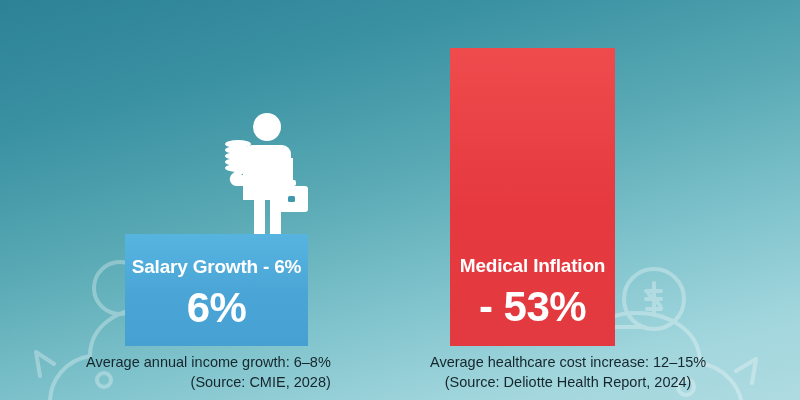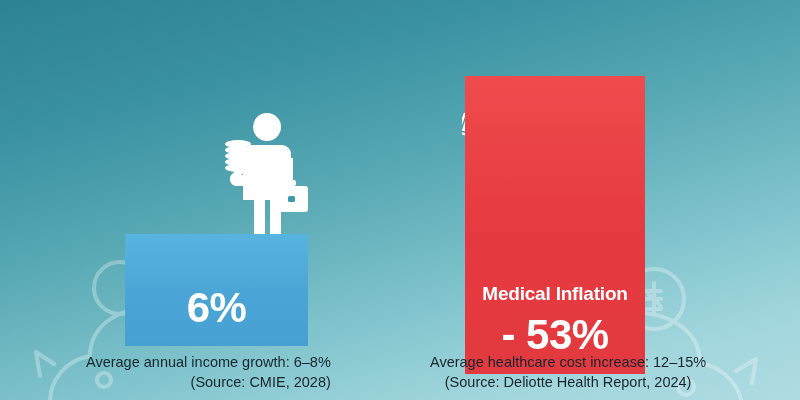--- a/index.html
+++ b/index.html
@@ -37,26 +37,25 @@
     box-sizing: border-box;
   }
   #bar-salary {
     left: 125px;
     top: 234px;
     width: 183px;
     height: 112px;
     background: linear-gradient(180deg, #57b4e0 0%, #4aa5d6 55%, #47a0d2 100%);
   }
   #bar-medical {
-    left: 465px;
+    left: 450px;
     top: 48px;
-    width: 180px;
+    width: 165px;
     height: 298px;
     background: linear-gradient(180deg, #ef4b4d 0%, #e5393f 55%, #e23a40 100%);
-    margin-top: 28px;
   }
 
   .bar-title {
     position: absolute;
     left: 0;
     right: 0;
     text-align: center;
     color: #ffffff;
     font-weight: bold;
     font-size: 19px;
@@ -214,20 +213,21 @@
           <rect x="75" y="128" width="12" height="12" rx="1.5"></rect>
 
           <rect x="40" y="126" width="13" height="18" rx="1.5"></rect>
           <rect x="55" y="126" width="13" height="18" rx="1.5"></rect>
         </g>
       </g>
     </svg>
   </div>
 
   <div class="bar" id="bar-salary">
+    <div class="bar-title">Salary Growth - 6%</div>
     <div class="bar-value">6%</div>
   </div>
 
   <div class="bar" id="bar-medical">
     <div class="bar-title">Medical Inflation</div>
     <div class="bar-value">- 53%</div>
   </div>
 
   <div class="caption" id="caption-salary">
     <div>Average annual income growth: 6–8%</div>

